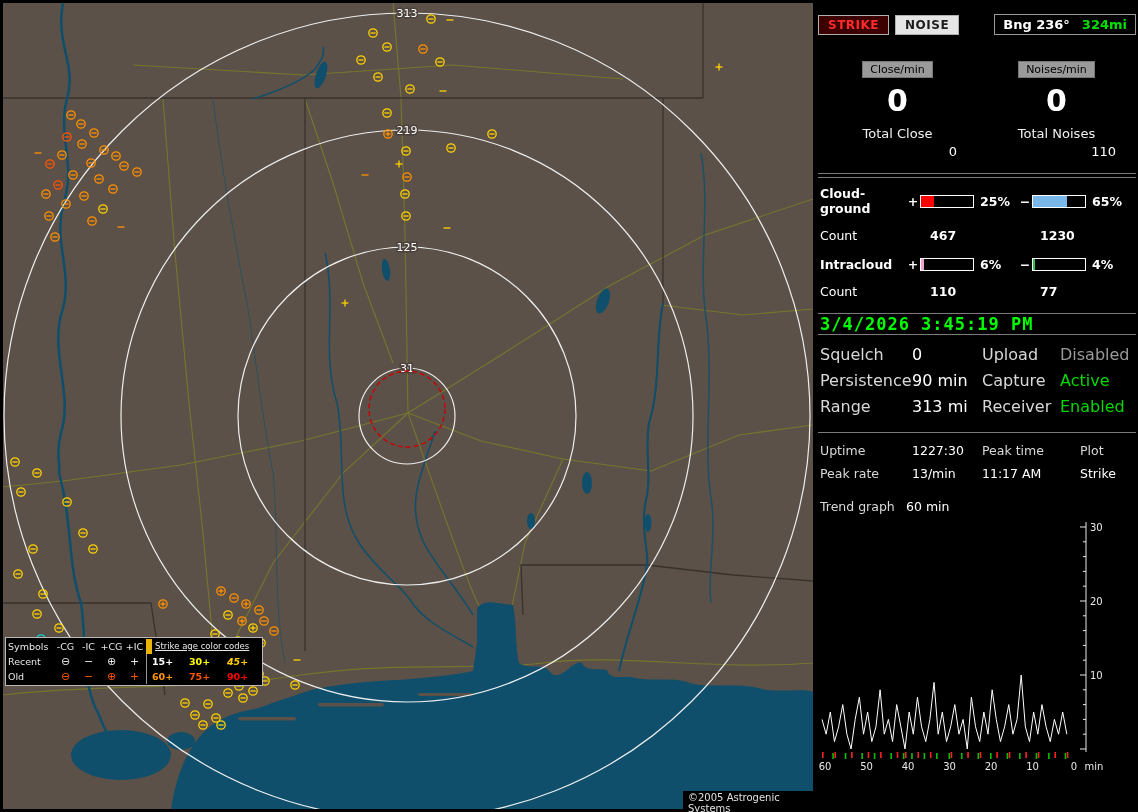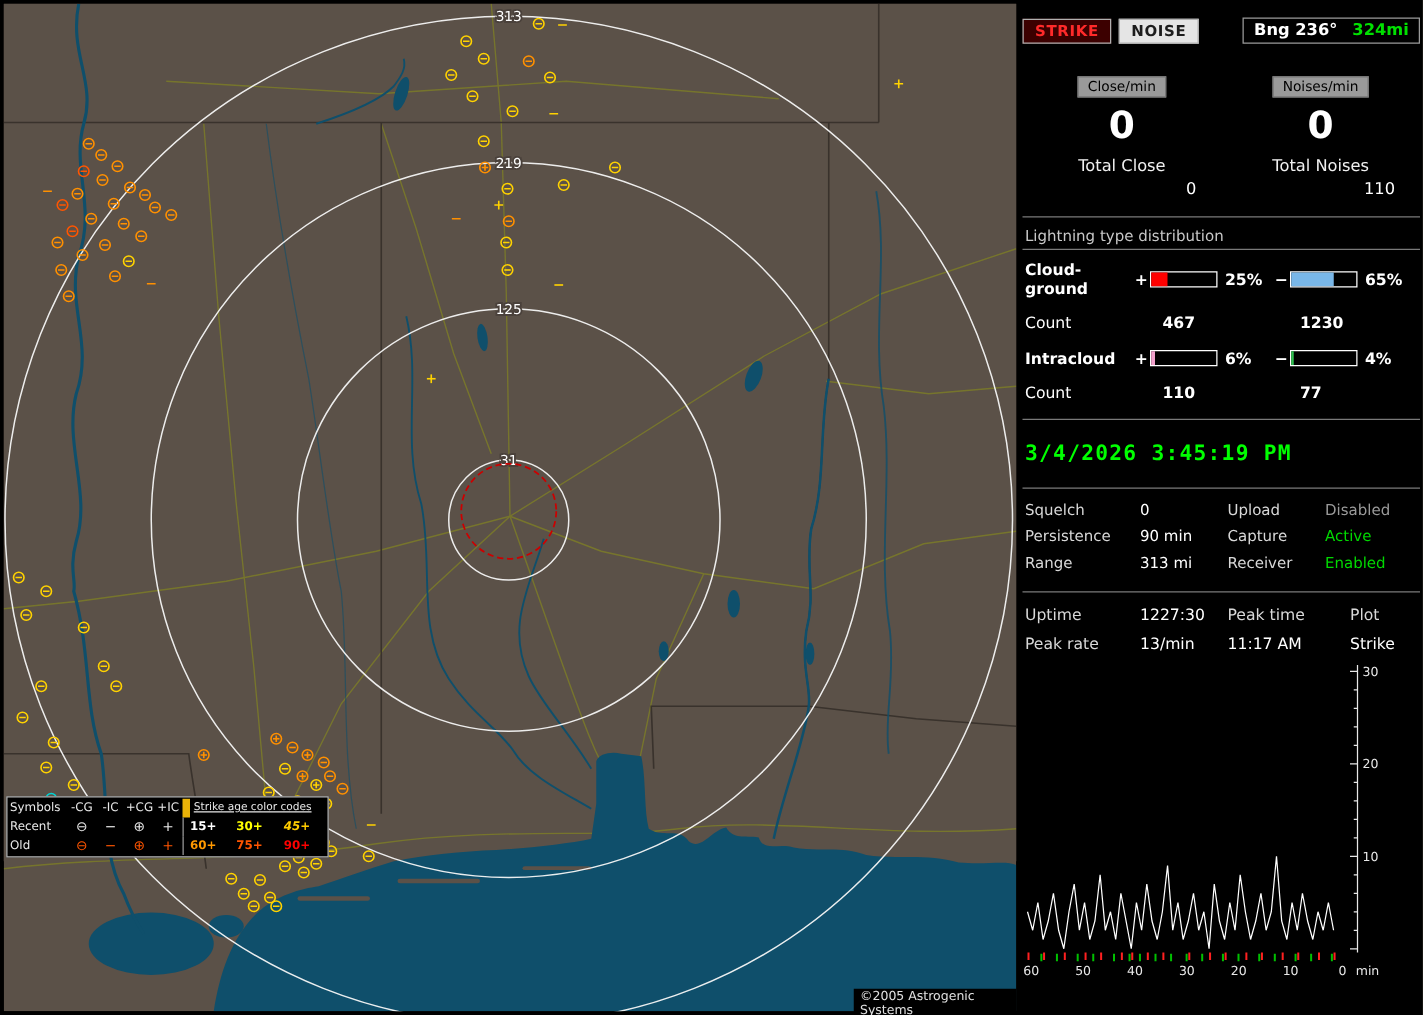--- a/index.html
+++ b/index.html
@@ -46,24 +46,24 @@
   .dist-row,.dist-count{display:grid;grid-template-columns:86px 14px 56px 42px 14px 56px 1fr;
           align-items:center;font-size:12.5px;margin:0 0 6px 2px;}
   .dist-count{margin-bottom:14px;margin-top:12px;}
   .d-name{font-weight:bold;}
   .d-sign{font-weight:bold;text-align:center;}
   .bar{width:52px;height:11px;border:1px solid #fff;background:#000;display:block;}
   .bar i{display:block;height:100%;}
   .d-pct{font-weight:bold;padding-left:4px;}
   .d-cnt{font-weight:bold;}
 
-  .clockbox{border-top:1px solid #7a7a7a;border-bottom:1px solid #7a7a7a;padding:17px 2px;margin-top:12px;}
+  .clockbox{border-top:1px solid #7a7a7a;border-bottom:1px solid #7a7a7a;padding:0 2px;margin-top:12px;}
   .clock{font-family:"DejaVu Sans Mono",monospace;font-weight:bold;font-size:17px;color:#00ff00;letter-spacing:1px;}
 
-  .grid4{display:grid;grid-template-columns:92px 70px 78px 1fr;row-gap:7px;font-size:12px;padding:10px 0 2px 2px;}
+  .grid4{display:grid;grid-template-columns:92px 70px 78px 1fr;row-gap:7px;font-size:16px;padding:10px 0 2px 2px;}
   .grid4b{display:grid;grid-template-columns:92px 70px 98px 1fr;row-gap:8px;font-size:12.5px;padding:10px 0 2px 2px;}
   .c-lab{color:#d8d8d8;}
   .c-val{color:#ffffff;}
   .c-dim{color:#9a9a9a;}
   .c-grn{color:#00d800;}
 
   .trendhdr{display:flex;font-size:12.5px;margin:16px 0 0 2px;}
   .trendhdr .t1{width:86px;}
   #trendplot{display:block;margin-top:2px;}
 </style>
@@ -603,21 +603,20 @@
       </div>
       <div class="rate-col">
         <span class="chip">Noises/min</span>
         <div class="rate-value">0</div>
         <div class="total-label">Total Noises</div>
         <div class="total-value">110</div>
       </div>
     </div>
 
   <hr>
-  <div class="dist-title">Lightning type distribution</div>
   <hr class="tight">
   <div id="dist-rows">
       <div class="dist-row">
         <span class="d-name">Cloud-ground</span>
         <span class="d-sign">+</span>
         <span class="bar">
           <i style="width: 25%; background: rgb(255, 0, 0);"></i>
         </span>
         <span class="d-pct">25%</span>
         <span class="d-sign">−</span>
@@ -674,20 +673,24 @@
       <span class="c-lab">Uptime</span>
       <span class="c-val">1227:30</span>
       <span class="c-lab">Peak time</span>
       <span class="c-lab">Plot</span>
       <span class="c-lab">Peak rate</span>
       <span class="c-val">13/min</span>
       <span class="c-val">11:17 AM</span>
       <span class="c-val">Strike</span>
     </div>
 
+  <div class="trendhdr">
+    <span class="t1 c-lab">Trend graph</span>
+    <span class="c-val">60 min</span>
+  </div>
   <svg id="trendplot" width="318" height="273" viewBox="0 0 318 273">
       <polyline points="4,203.4 8.15,218.2 12.3,196 16.450000000000003,225.6 20.6,210.8 24.75,188.6 28.900000000000002,218.2 33.050000000000004,233 37.2,203.4 41.35,181.2 45.5,218.2 49.650000000000006,196 53.800000000000004,225.6 57.95,210.8 62.10000000000001,173.8 66.25,218.2 70.4,203.4 74.55000000000001,225.6 78.7,188.6 82.85000000000001,210.8 87,233 91.15,196 95.30000000000001,218.2 99.45,181.2 103.60000000000001,210.8 107.75000000000001,225.6 111.9,203.4 116.05000000000001,166.39999999999998 120.20000000000002,218.2 124.35000000000001,196 128.5,225.6 132.65,210.8 136.8,188.6 140.95000000000002,218.2 145.10000000000002,203.4 149.25,233 153.4,181.2 157.55,210.8 161.70000000000002,225.6 165.85000000000002,196 170,218.2 174.15,173.8 178.3,203.4 182.45000000000002,225.6 186.60000000000002,210.8 190.75000000000003,188.6 194.9,218.2 199.05,203.4 203.20000000000002,159 207.35000000000002,210.8 211.50000000000003,225.6 215.65,196 219.8,218.2 223.95000000000002,188.6 228.10000000000002,210.8 232.25000000000003,225.6 236.40000000000003,203.4 240.55,218.2 244.70000000000002,196 248.85000000000002,218.2" fill="none" stroke="#fff" stroke-width="1"></polyline>
       <rect x="4" y="236" width="1.6" height="6" fill="#ff2020"></rect>
       <rect x="16.450000000000003" y="236" width="1.6" height="6" fill="#ff2020"></rect>
       <rect x="33.050000000000004" y="236" width="1.6" height="6" fill="#ff2020"></rect>
       <rect x="49.650000000000006" y="236" width="1.6" height="6" fill="#ff2020"></rect>
       <rect x="62.10000000000001" y="236" width="1.6" height="6" fill="#ff2020"></rect>
       <rect x="78.7" y="236" width="1.6" height="6" fill="#ff2020"></rect>
       <rect x="87" y="236" width="1.6" height="6" fill="#ff2020"></rect>
       <rect x="99.45" y="236" width="1.6" height="6" fill="#ff2020"></rect>

